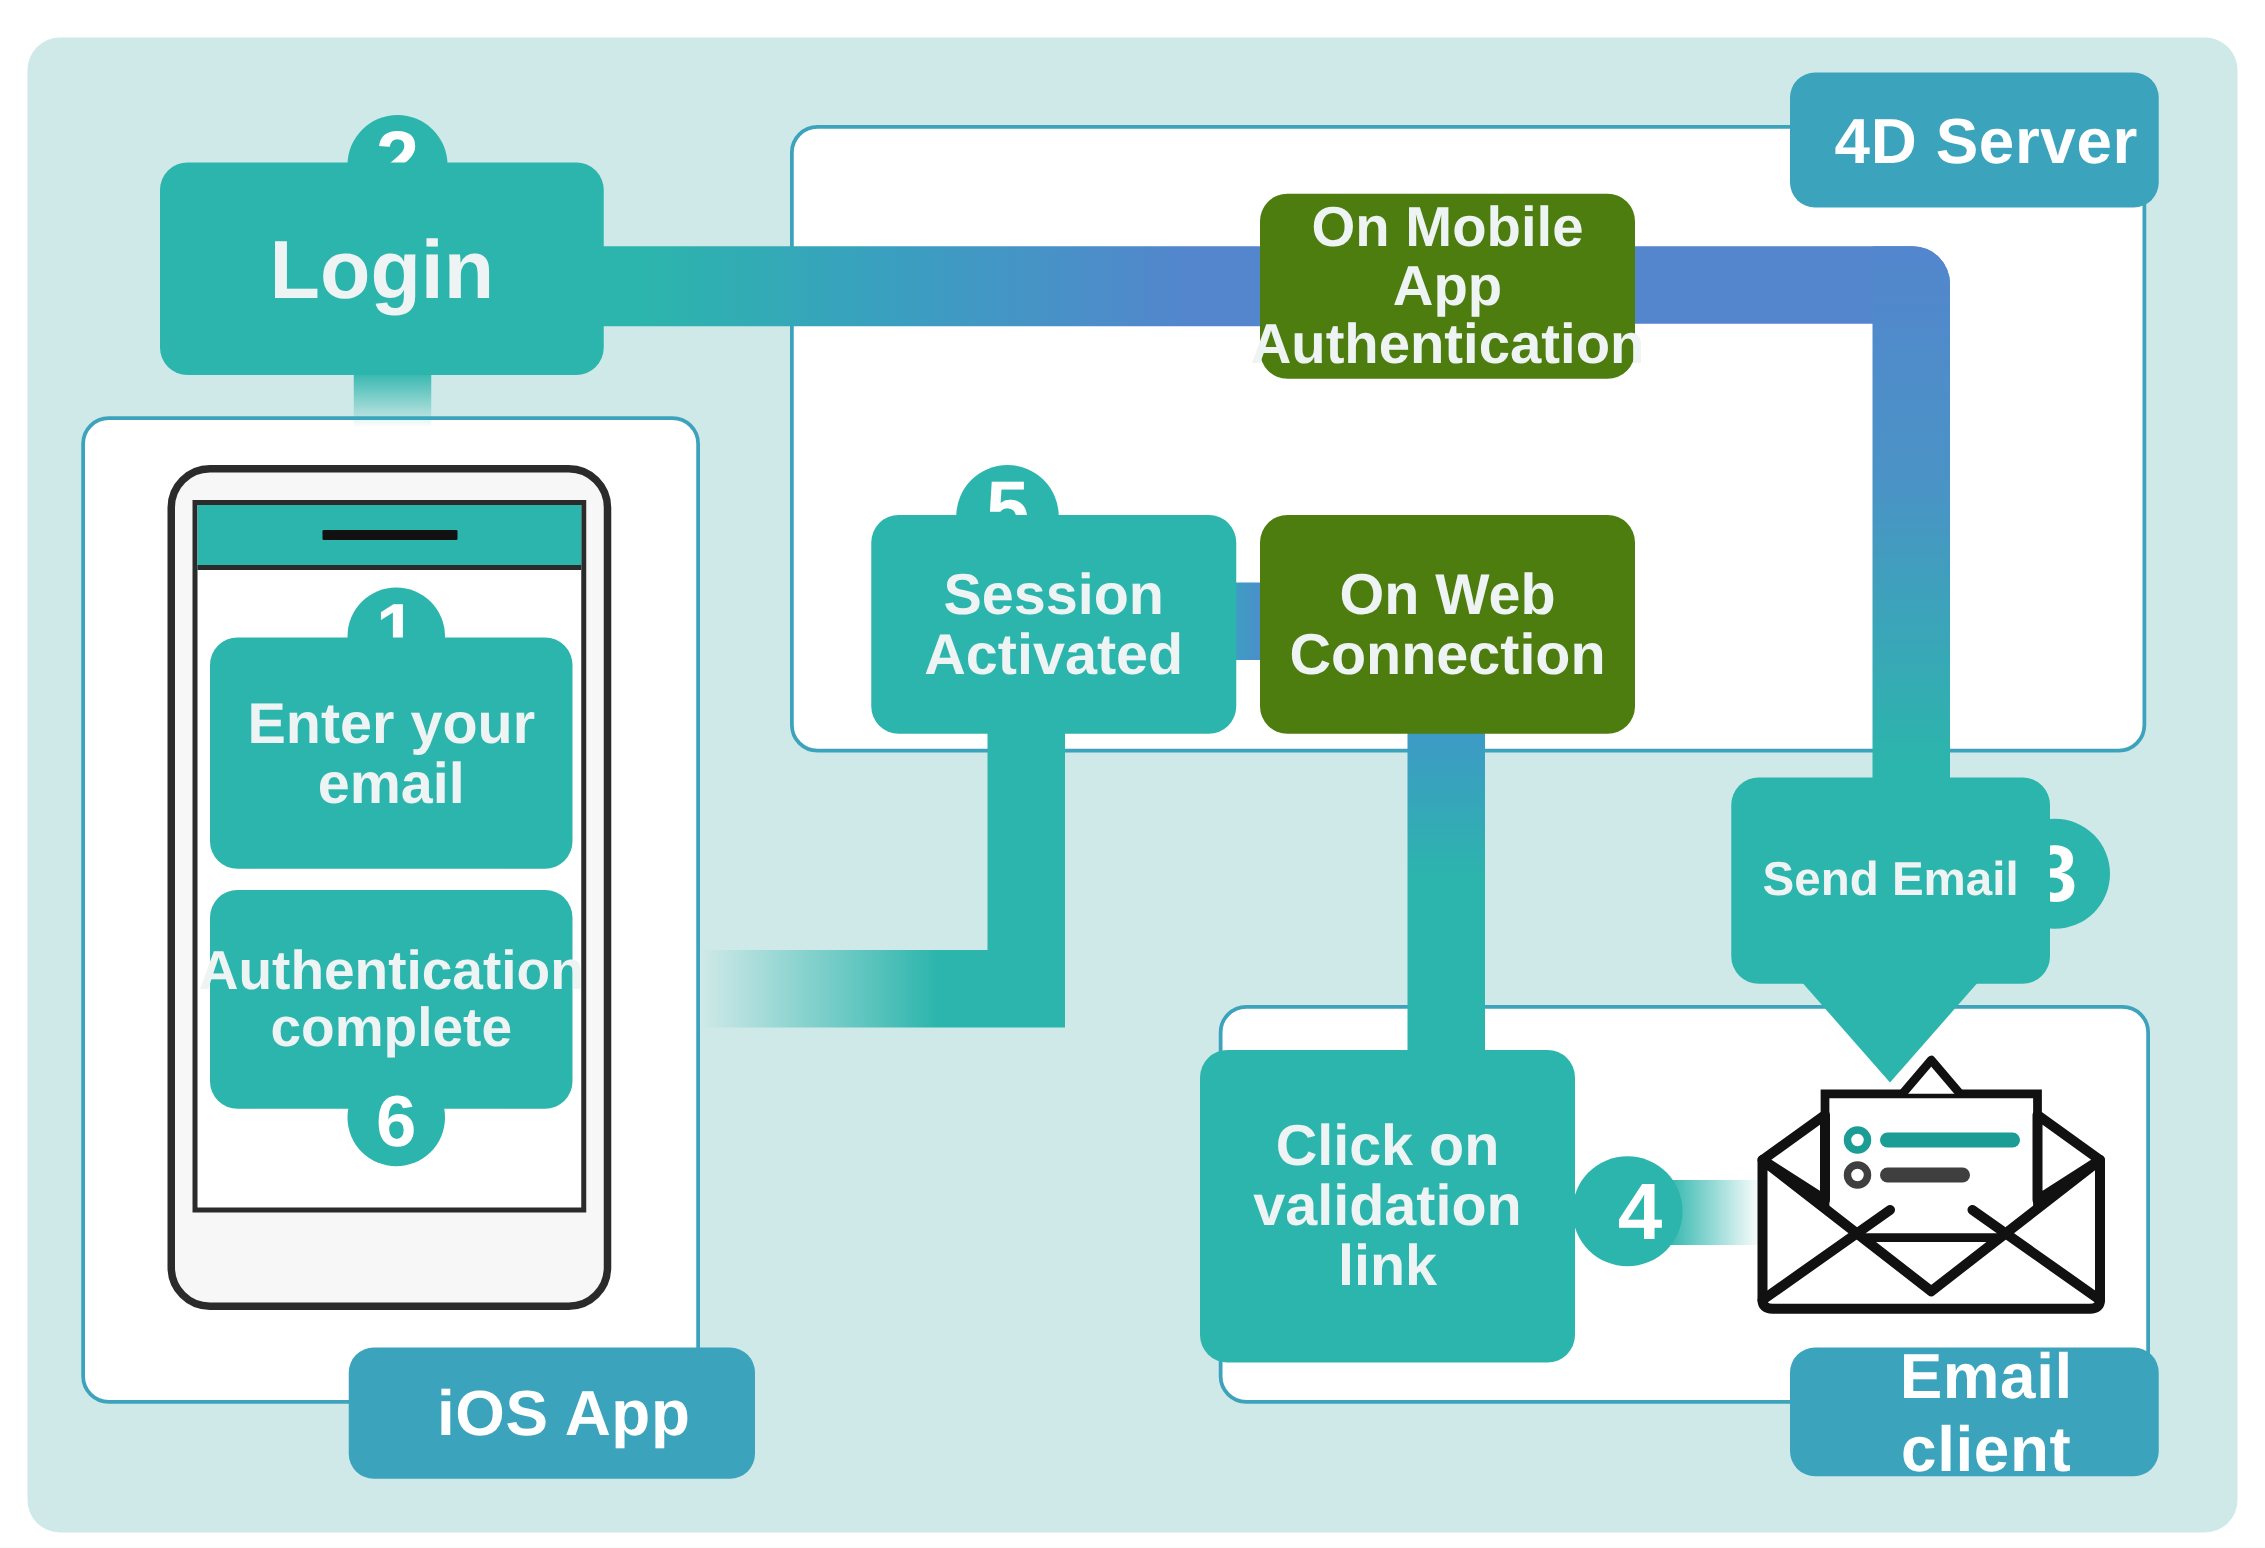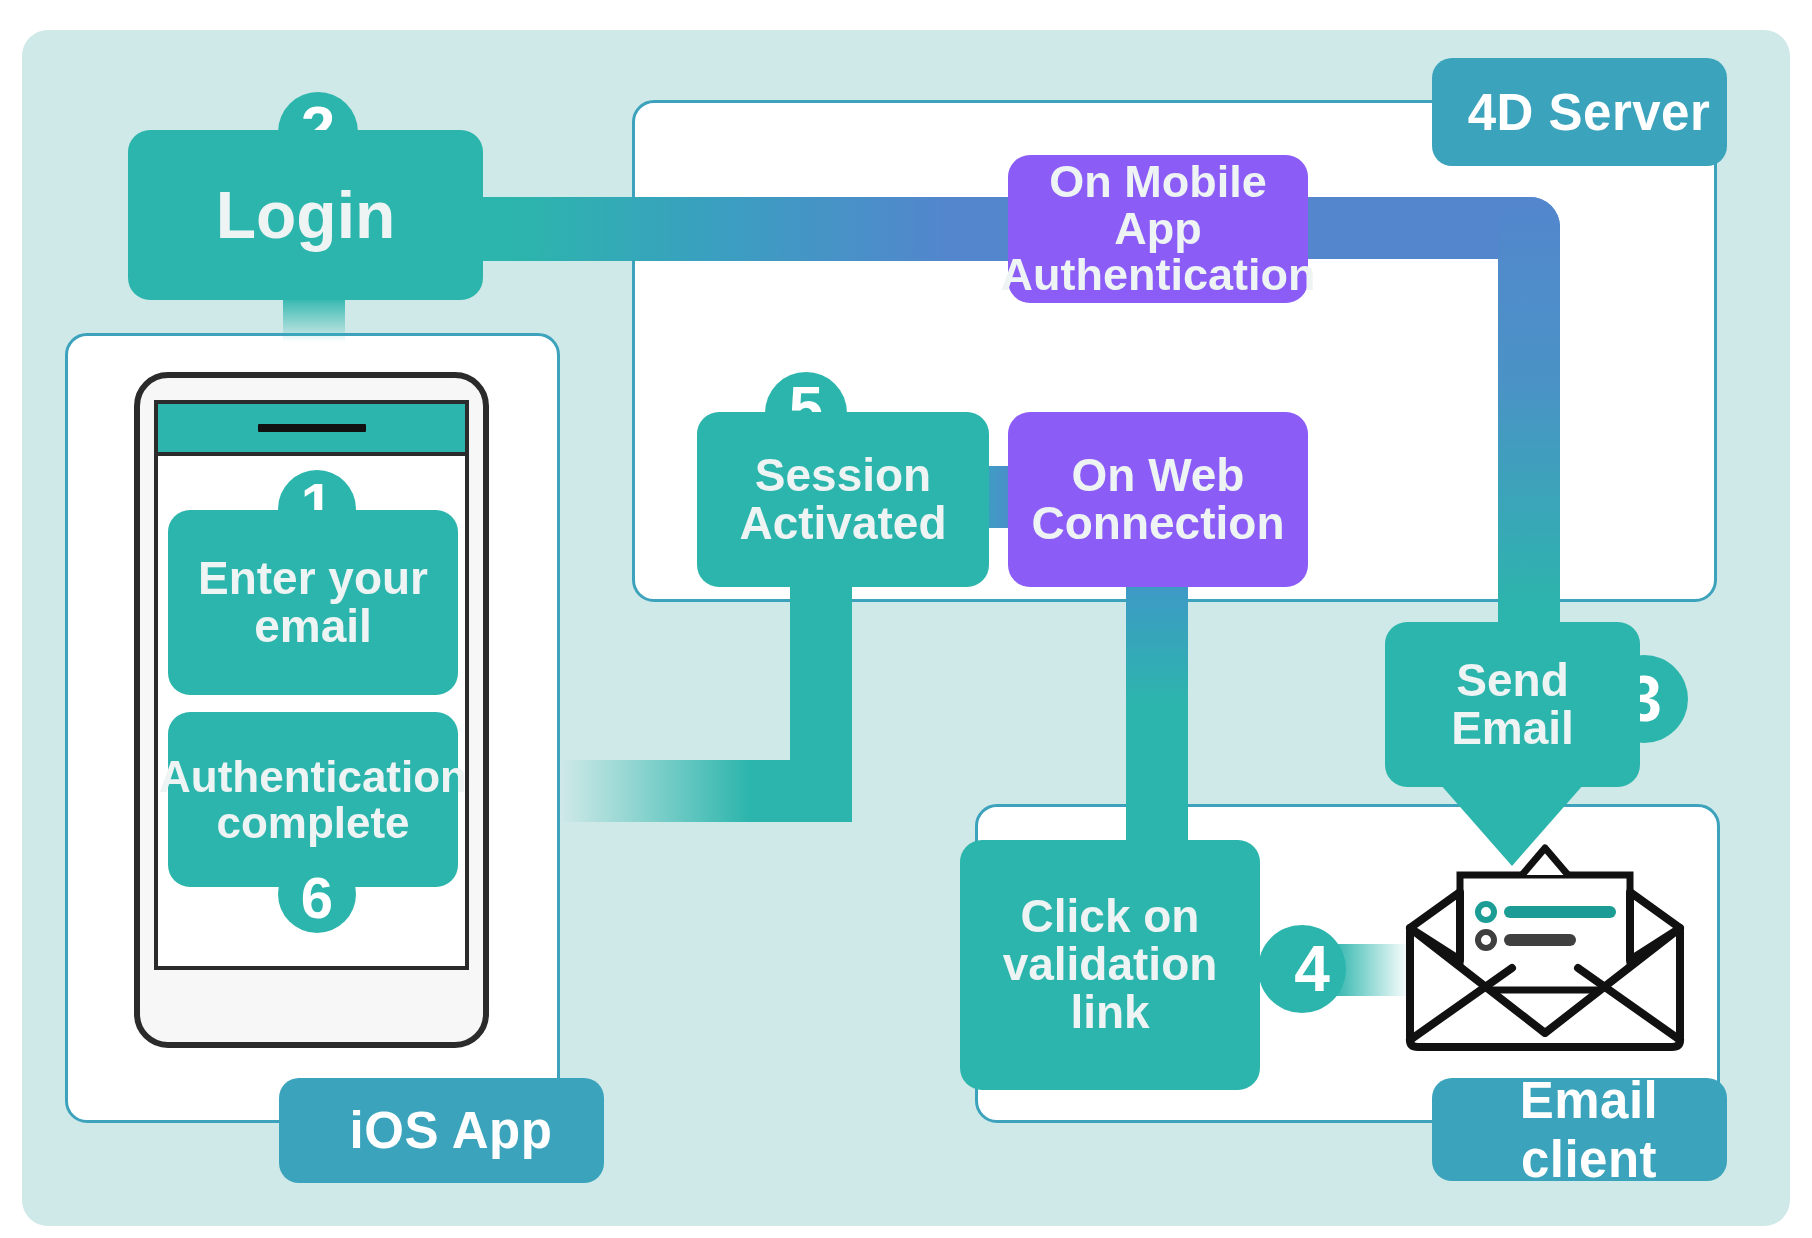--- a/index.html
+++ b/index.html
@@ -66,27 +66,27 @@
     align-items: center;
     justify-content: center;
     text-align: center;
     font-weight: bold;
     font-stretch: condensed;
     line-height: 1.04;
     z-index: 25;
     padding: 4px 10px;
   }
   .teal  { background: #2cb5ac; }
-  .blue  { background: #8b5cf6; }
+  .blue  { background: #4d7c0f; }
 
   #box-login        { left: 128px;  top: 130px; width: 355px; height: 170px; font-size: 66px; }
   #box-on-mobile    { left: 1008px; top: 155px; width: 300px; height: 148px; font-size: 45px; }
   #box-session      { left: 662px;  top: 412px; width: 292px; height: 175px; font-size: 46px; margin-left: 35px; }
   #box-on-web       { left: 1008px; top: 412px; width: 300px; height: 175px; font-size: 46px; }
-  #box-send-email   { left: 1385px; top: 622px; width: 255px; height: 165px; font-size: 46px; }
+  #box-send-email   { left: 1385px; top: 622px; width: 255px; height: 165px; font-size: 38px; }
   #box-click-valid  { left: 960px; top: 840px; width: 300px; height: 250px; font-size: 46px; }
   #box-enter-email  { left: 168px;  top: 510px; width: 290px; height: 185px; font-size: 46px; }
   #box-auth-done    { left: 168px;  top: 712px; width: 290px; height: 175px; font-size: 44px; }
 
   
   .badge {
     position: absolute;
     border-radius: 50%;
     background: #2cb5ac;
     color: #ffffff;

